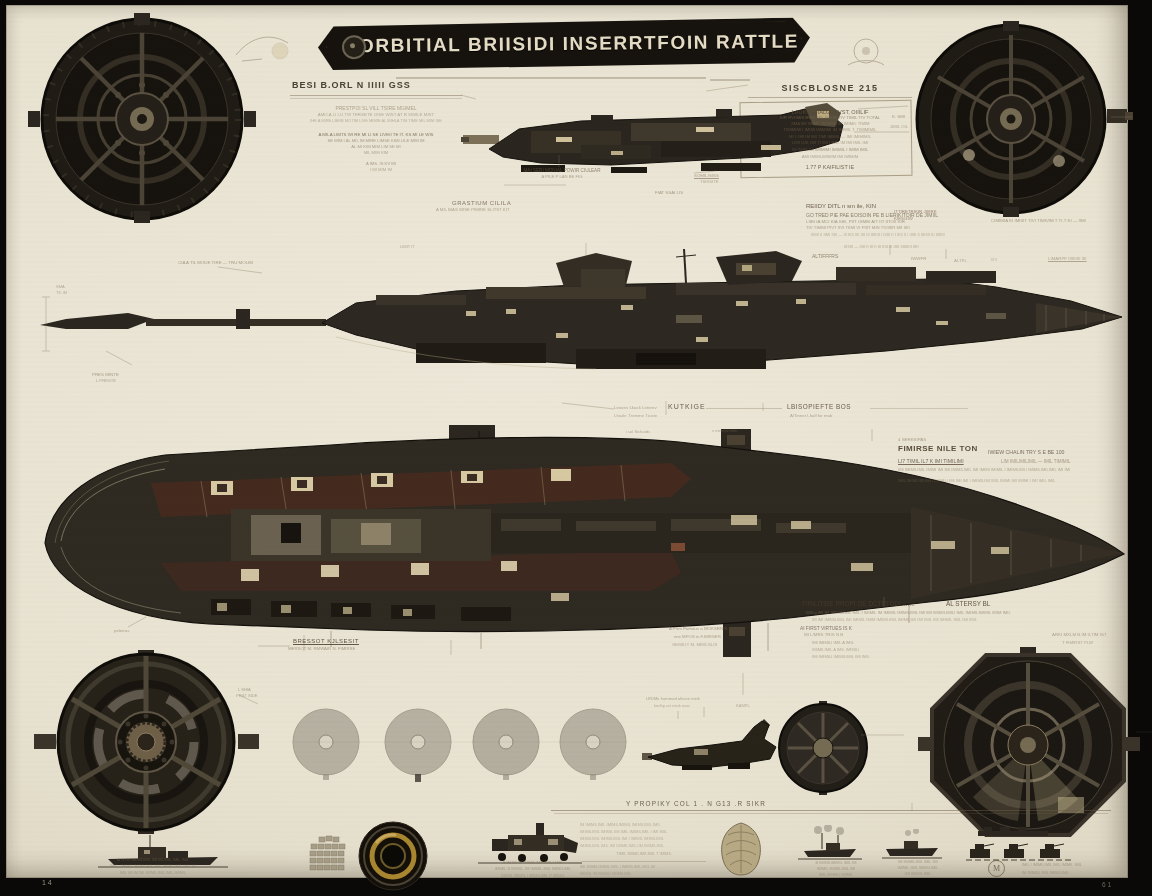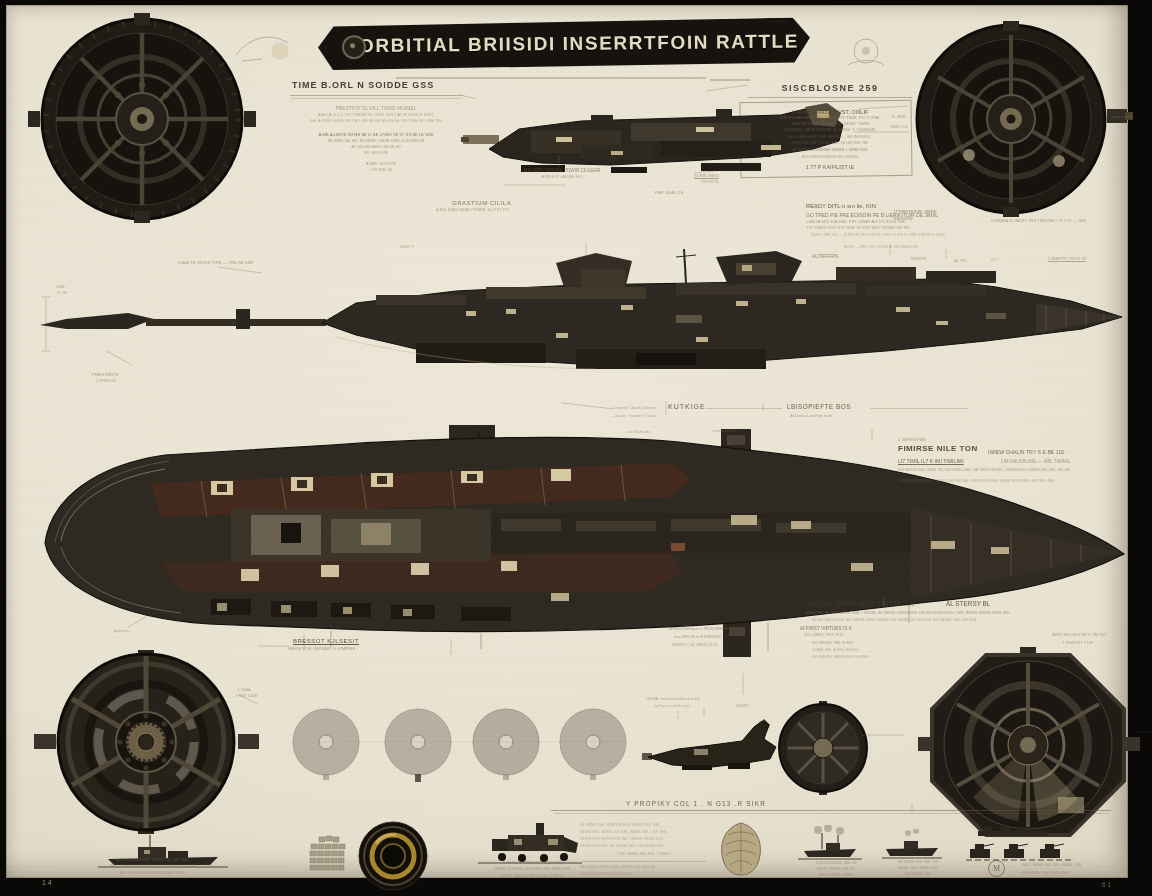--- a/index.html
+++ b/index.html
@@ -530,33 +530,33 @@
       <path d="M1105,112 H1126"></path>
         <path d="M855,730 H898"></path>
         <path d="M1130,727 H1148" opacity=".4"></path>
       <path d="M698,712 V702"></path>
         <path d="M672,714 V706"></path>
       <path d="M286,737 H620" opacity=".25"></path>
     </g>
   </svg>
 
   <div id="annot-layer" class="abs" style="left:0;top:0;width:1152px;height:896px">
-      <div class="annot" style="left: 286px; top: 76px; font-size: 9px; color: rgb(58, 51, 38); font-weight: 700; letter-spacing: 1px; opacity: 0.92;">TIME B.ORL N SOIDDE GSS</div>
+      <div class="annot" style="left: 286px; top: 76px; font-size: 9px; color: rgb(58, 51, 38); font-weight: 700; letter-spacing: 1px; opacity: 0.92;">BESI B.ORL N IIIII GSS</div>
       <div class="annot rule" style="left: 284px; top: 90px; width: 172px; height: 1px; background: rgb(138, 122, 98); opacity: 0.55;"></div>
       <div class="annot rule" style="left: 284px; top: 93px; width: 172px; height: 1px; background: rgb(138, 122, 98); opacity: 0.3;"></div>
       <div class="annot" style="left: 300px; top: 101px; font-size: 5px; width: 140px; white-space: normal; text-align: center; opacity: 0.55;">PRESTPOI SL VILL TSIRE MGIMEL</div>
       <div class="annot" style="left: 286px; top: 108px; font-size: 4.4px; width: 168px; white-space: normal; text-align: center; opacity: 0.5;">AMICA LI LU TW TERSETE OISE WIST AT R SIMILE MIST</div>
       <div class="annot" style="left: 286px; top: 114px; font-size: 4px; width: 168px; white-space: normal; text-align: center; opacity: 0.45;">IHE A MIRE LBEIB MOTIM LIVE MIMIE AL MIHLA TIM TIME MIL MIM ISE</div>
       <div class="annot" style="left: 290px; top: 128px; font-size: 4.4px; color: rgb(107, 90, 68); width: 160px; white-space: normal; text-align: center; opacity: 0.8;">A MILA LIMTS WI RE MI LI SE LIVEII TE IT. KS MI LE WIS</div>
       <div class="annot" style="left: 292px; top: 134px; font-size: 4.2px; width: 156px; white-space: normal; text-align: center; opacity: 0.6;">SE MIM I AL MIL IM MIRE LIMSE KIMI LILE MIM IM</div>
       <div class="annot" style="left: 300px; top: 140px; font-size: 4.2px; width: 140px; white-space: normal; text-align: center; opacity: 0.55;">AL MI KIM MIM LIM SE MI</div>
       <div class="annot" style="left: 316px; top: 146px; font-size: 4.2px; width: 108px; white-space: normal; text-align: center; opacity: 0.5;">MIL MIM KIM</div>
       <div class="annot" style="left: 330px; top: 157px; font-size: 4.2px; width: 90px; white-space: normal; text-align: center; opacity: 0.6;">A IMS. IS KV MI</div>
       <div class="annot" style="left: 334px; top: 163px; font-size: 4.2px; width: 82px; white-space: normal; text-align: center; opacity: 0.5;">I MI MIM IM</div>
-      <div class="annot" style="left: 742px; top: 79px; font-size: 9px; color: rgb(58, 51, 38); width: 164px; white-space: normal; text-align: center; font-weight: 700; letter-spacing: 1.5px; opacity: 0.92;">SISCBLOSNE 259</div>
+      <div class="annot" style="left: 742px; top: 79px; font-size: 9px; color: rgb(58, 51, 38); width: 164px; white-space: normal; text-align: center; font-weight: 700; letter-spacing: 1.5px; opacity: 0.92;">SISCBLOSNE 215</div>
       <div class="annot rule" style="left: 742px; top: 92px; width: 164px; height: 1px; background: rgb(138, 122, 98); opacity: 0.5;"></div>
       <div class="annot" style="left: 746px; top: 104px; font-size: 5.6px; color: rgb(90, 74, 56); width: 156px; white-space: normal; text-align: center; opacity: 0.85;">LAUKIN GIALGCTVST, OIIILIF</div>
       <div class="annot" style="left: 746px; top: 111px; font-size: 4.4px; width: 156px; white-space: normal; text-align: center; opacity: 0.65;">KIR RVIIMIKIIRIIK MIL IMIIIM TIV TIMIL TIV TOTAL</div>
       <div class="annot" style="left: 746px; top: 117px; font-size: 4.2px; width: 156px; white-space: normal; text-align: center; opacity: 0.55;">JIMA IMI IMIMI I IMIMIMI IM IMIMIL TIMIM</div>
       <div class="annot" style="left: 746px; top: 123px; font-size: 4.2px; width: 156px; white-space: normal; text-align: center; opacity: 0.55;">TIMIMIMI I IMIMI IMIMIMI IM IMIMIL T. TIMIMIMIL</div>
       <div class="annot" style="left: 746px; top: 130px; font-size: 4.2px; width: 156px; white-space: normal; text-align: center; opacity: 0.5;">MI I. IMI IM IMI TIMI IMIMIL — IMI IMIMIMIL</div>
       <div class="annot" style="left: 746px; top: 136px; font-size: 4.2px; width: 156px; white-space: normal; text-align: center; opacity: 0.5;">LIMI LIM, IMI TI IMI I IMIL IM IMI IMIL IMI</div>
       <div class="annot" style="left: 746px; top: 143px; font-size: 4.4px; color: rgb(107, 90, 68); width: 156px; white-space: normal; text-align: center; opacity: 0.6;">IM IMIM IM IMIMIMI IMIMIL I IMIM IMIL</div>
       <div class="annot" style="left: 746px; top: 150px; font-size: 4.2px; width: 156px; white-space: normal; text-align: center; opacity: 0.5;">AMI IMIMI-IMIMIM IMI IMIMIM</div>
       <div class="annot" style="left: 746px; top: 160px; font-size: 5.4px; color: rgb(90, 74, 56); width: 156px; white-space: normal; text-align: center; opacity: 0.8;">1.77 P KAIFILIST IE</div>

